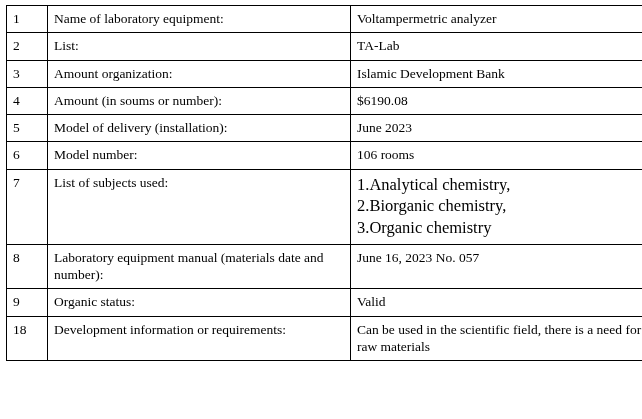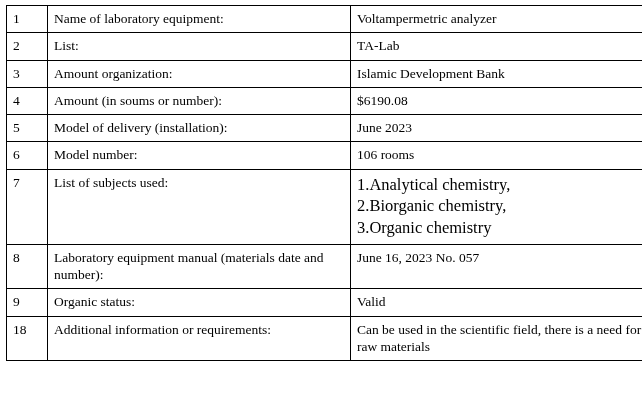--- a/index.html
+++ b/index.html
@@ -111,18 +111,18 @@
         <td class="col-label label-multiline">Laboratory equipment manual (materials date and number):</td>
         <td class="col-value value-multiline">June 16, 2023 No. 057</td>
       </tr>
       <tr>
         <td class="col-num">9</td>
         <td class="col-label">Organic status:</td>
         <td class="col-value">Valid</td>
       </tr>
       <tr>
         <td class="col-num">18</td>
-        <td class="col-label">Additional information or requirements:</td>
+        <td class="col-label">Development information or requirements:</td>
         <td class="col-value value-multiline">Can be used in the scientific field, there is a need for raw materials</td>
       </tr>
     </tbody>
   </table>
 </div>
 
 </body></html>

